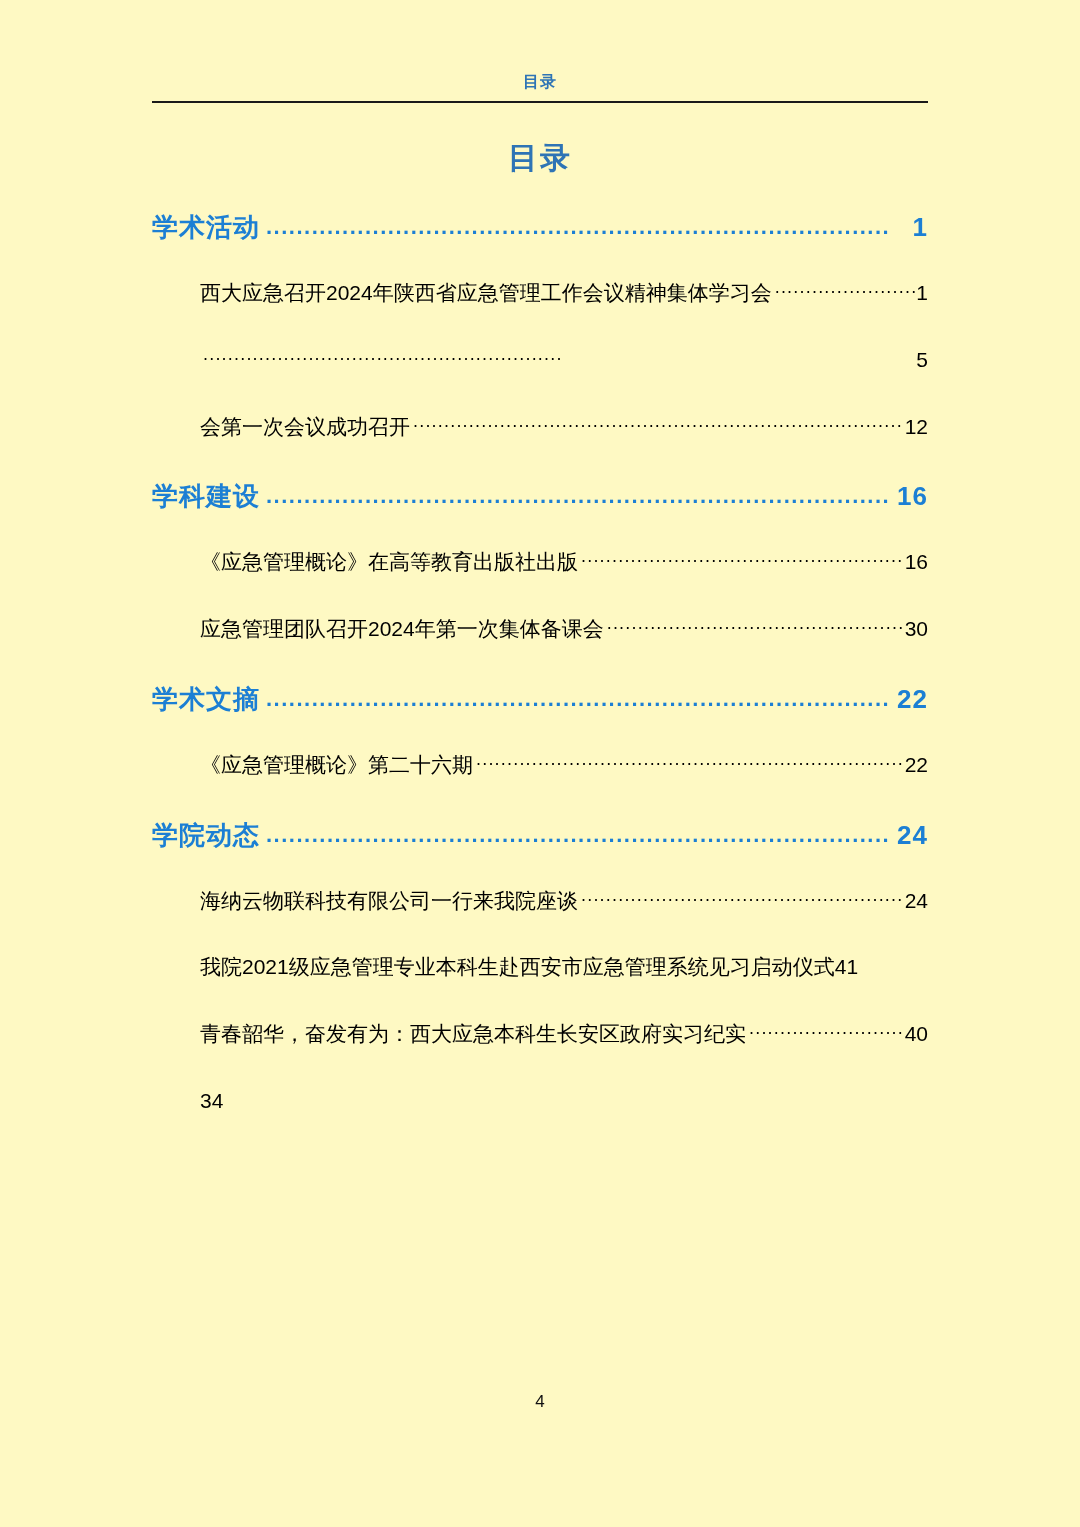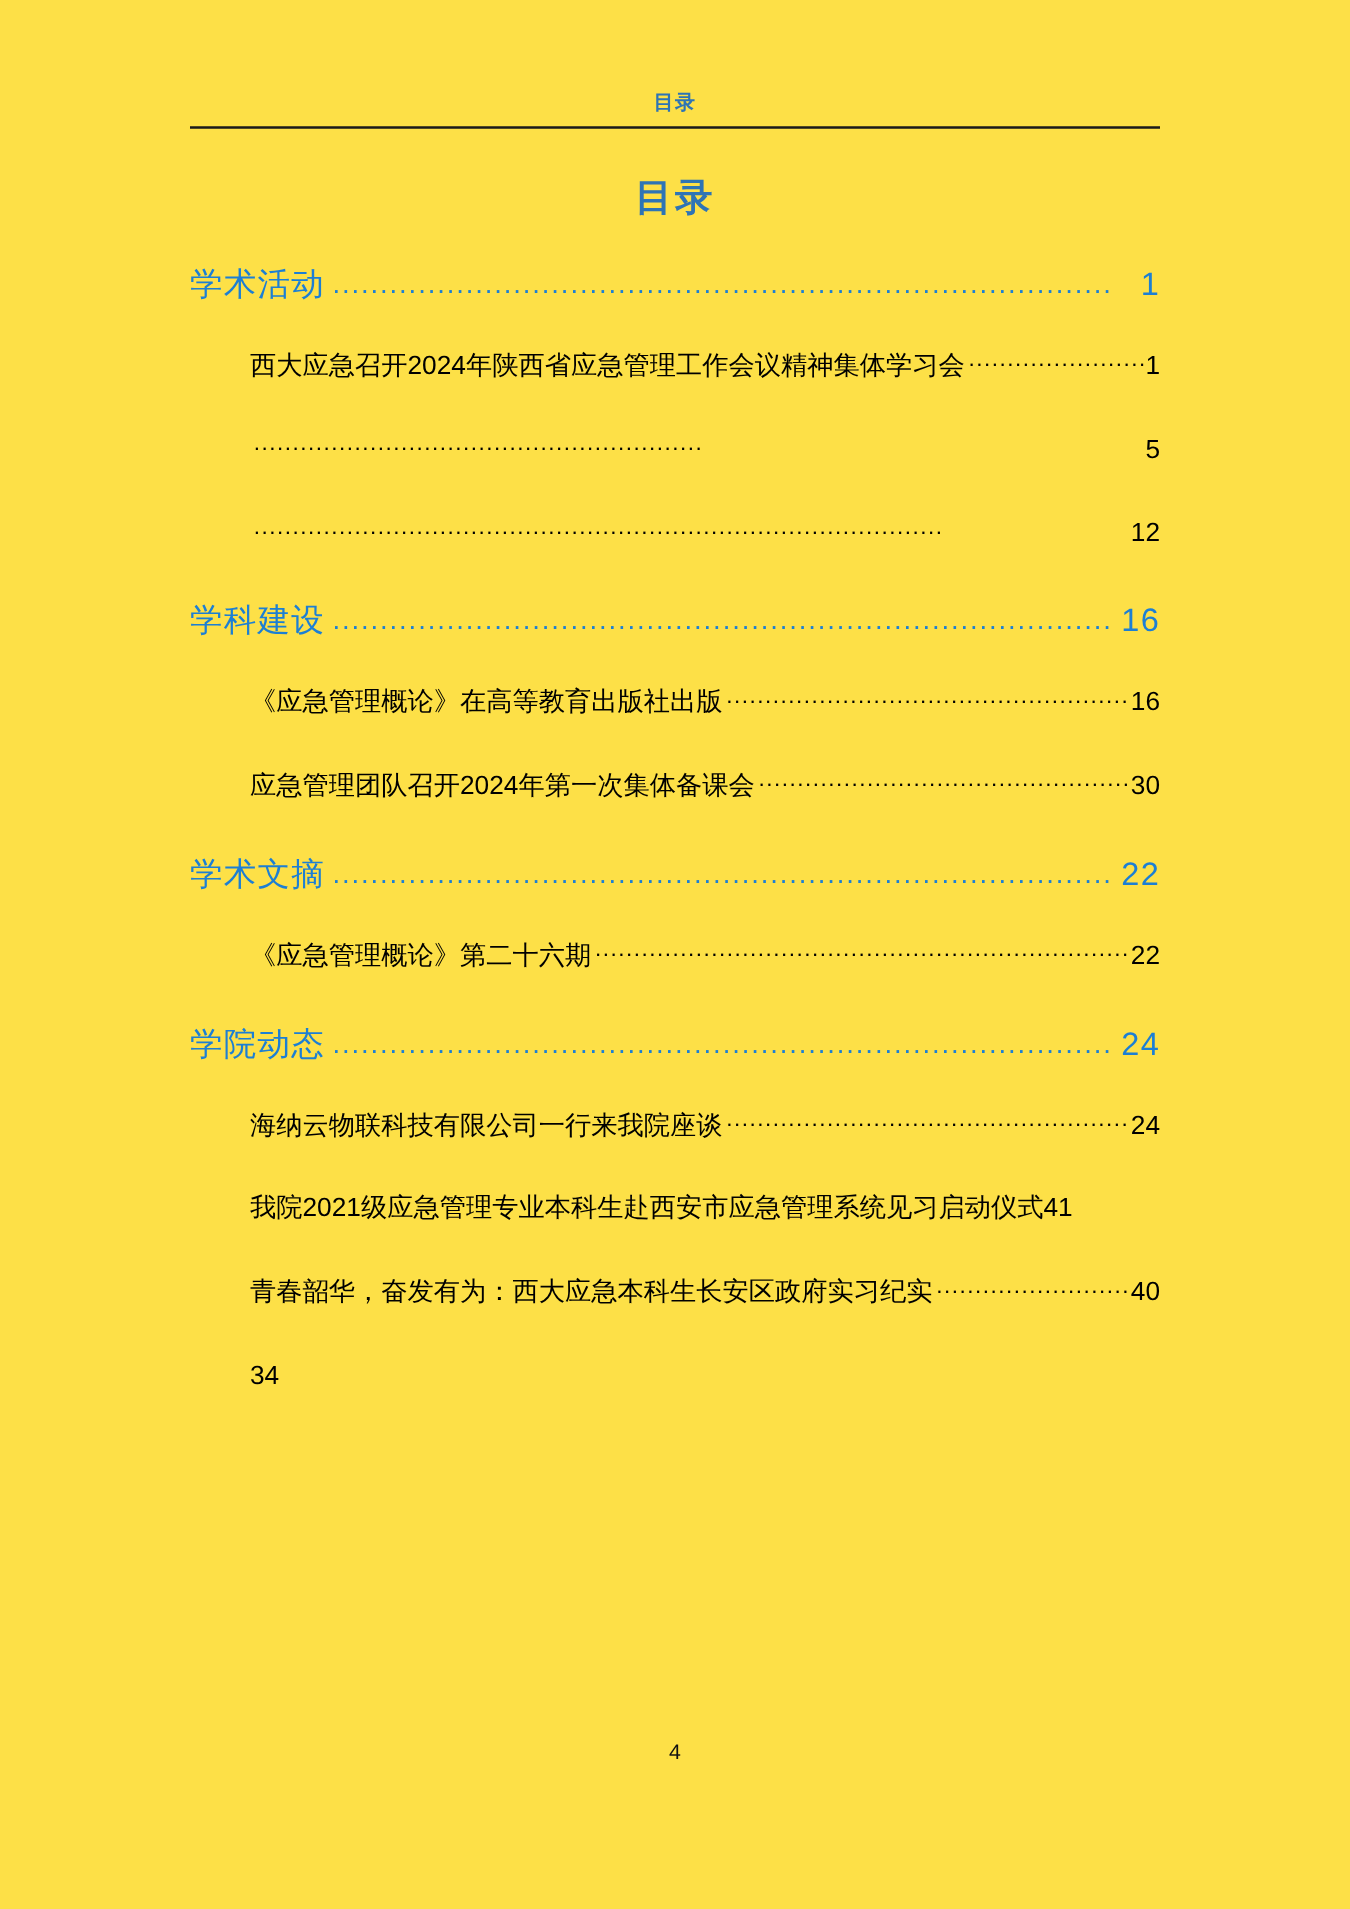--- a/index.html
+++ b/index.html
@@ -9,21 +9,21 @@
   }
   body {
     font-family: "Liberation Sans", "DejaVu Sans", sans-serif;
     color: #000000;
   }
   .page {
     position: relative;
     width: 1080px;
     height: 1527px;
     margin: 0 auto;
-    background: #fde047;
+    background: #fef9c3;
     box-sizing: border-box;
   }
   .header {
     position: absolute;
     top: 72px;
     left: 0;
     width: 1080px;
     text-align: center;
     font-size: 16px;
     font-weight: bold;
@@ -52,21 +52,21 @@
     position: absolute;
     top: 210px;
     left: 152px;
     width: 776px;
   }
   
   .toc-l1 {
     display: flex;
     align-items: baseline;
     font-size: 26px;
-    font-weight: normal;
+    font-weight: bold;
     color: #1c7fd4;
     margin-top: 34px;
     margin-bottom: 6px;
     letter-spacing: 1px;
   }
   .toc-l1:first-child { margin-top: 0; }
   .toc-l1 .t-text { white-space: nowrap; }
   .toc-l1 .t-leader {
     flex: 1 1 auto;
     overflow: hidden;
@@ -146,20 +146,21 @@
 
     <div class="toc-l2">
       <div class="row">
         <span class="t-leader">..........................................................</span>
         <span class="t-page">5</span>
       </div>
     </div>
 
     <div class="toc-l2 two-line">
       <div class="row">
+        <span class="t-text">会第一次会议成功召开</span>
         <span class="t-leader">.........................................................................................</span>
         <span class="t-page">12</span>
       </div>
     </div>
 
     <div class="toc-l1">
       <span class="t-text">学科建设</span>
       <span class="t-leader">..................................................................................</span>
       <span class="t-page">16</span>
     </div>

